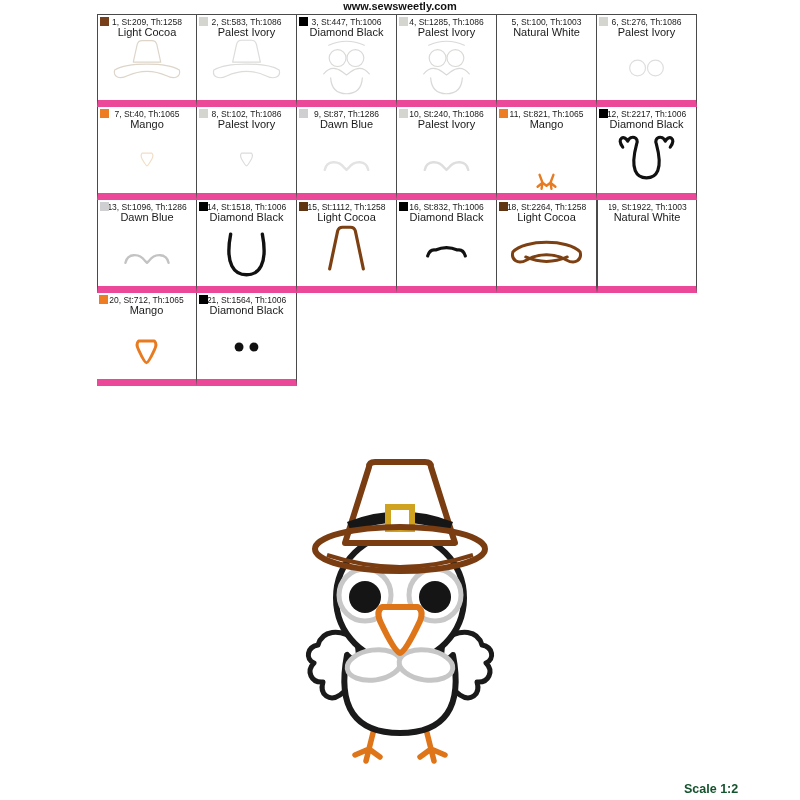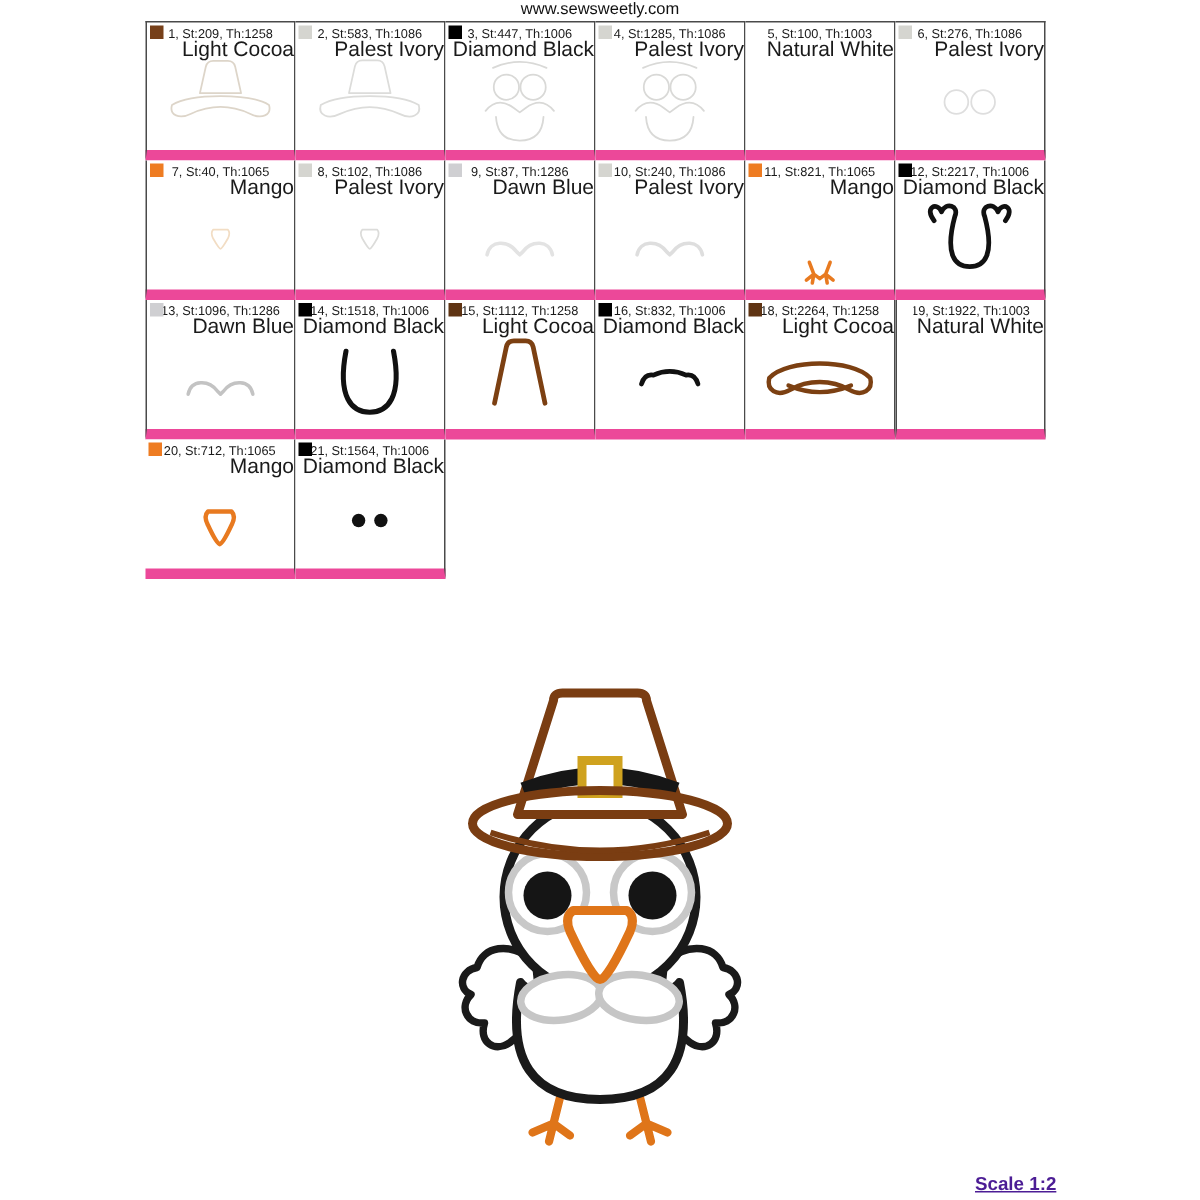--- a/index.html
+++ b/index.html
@@ -2,49 +2,49 @@
 <html><head>
 <meta charset="utf-8">
 <style>
   html,body{margin:0;padding:0;}
   body{
     width:800px;height:800px;position:relative;background:#ffffff;
     font-family:"Liberation Sans",sans-serif;overflow:hidden;color:#1a1a1a;
   }
   .site-title{
     position:absolute;top:0;left:0;right:0;text-align:center;
-    font-size:11px;font-weight:normal;color:#111;
+    font-size:11px;font-weight:bold;color:#111;
   }
   .grid{
     position:absolute;left:97px;top:14px;
     display:grid;grid-template-columns:repeat(6,100px);grid-auto-rows:93px;
   }
   .cell{
     position:relative;background:#fff;box-sizing:border-box;
     border-right:1px solid #4a4a4a;border-bottom:7px solid #ec4899;
   }
   .cell.first-col{border-left:1px solid #4a4a4a;}
   .cell.first-row{border-top:1px solid #4a4a4a;}
   .cell-head{
     position:relative;text-align:center;font-size:8.5px;line-height:10px;
     padding-top:2px;white-space:nowrap;color:#1a1a1a;
   }
   .swatch{position:absolute;left:2px;top:2px;width:9px;height:9px;}
-  .cell-color{text-align:right;font-size:14px;line-height:10px;color:#1a1a1a;}
+  .cell-color{text-align:center;font-size:11px;line-height:10px;color:#1a1a1a;}
   .cell-art{
     position:absolute;left:0;top:21px;width:100%;height:70px;
     display:flex;justify-content:center;align-items:flex-start;
   }
   .preview{position:absolute;left:293px;top:455px;width:214px;height:312px;}
   .footer-info{
     position:absolute;left:97px;top:786px;font-size:8px;letter-spacing:-0.1px;
     white-space:nowrap;color:#222;margin-top:43px;
   }
   .footer-scale{
-    position:absolute;left:650px;top:782px;font-size:12.5px;font-weight:bold;color:#4c1d95;text-decoration:underline;
+    position:absolute;left:684px;top:782px;font-size:12.5px;font-weight:bold;color:#14532d;
   }
 </style>
 </head>
 <body>
 
 <div class="site-title">www.sewsweetly.com</div>
 
 <div class="grid">
     <div class="cell first-col first-row">
       <div class="cell-head"><span class="swatch" style="background:#77401a;"></span><span>1, St:209, Th:1258</span></div>

